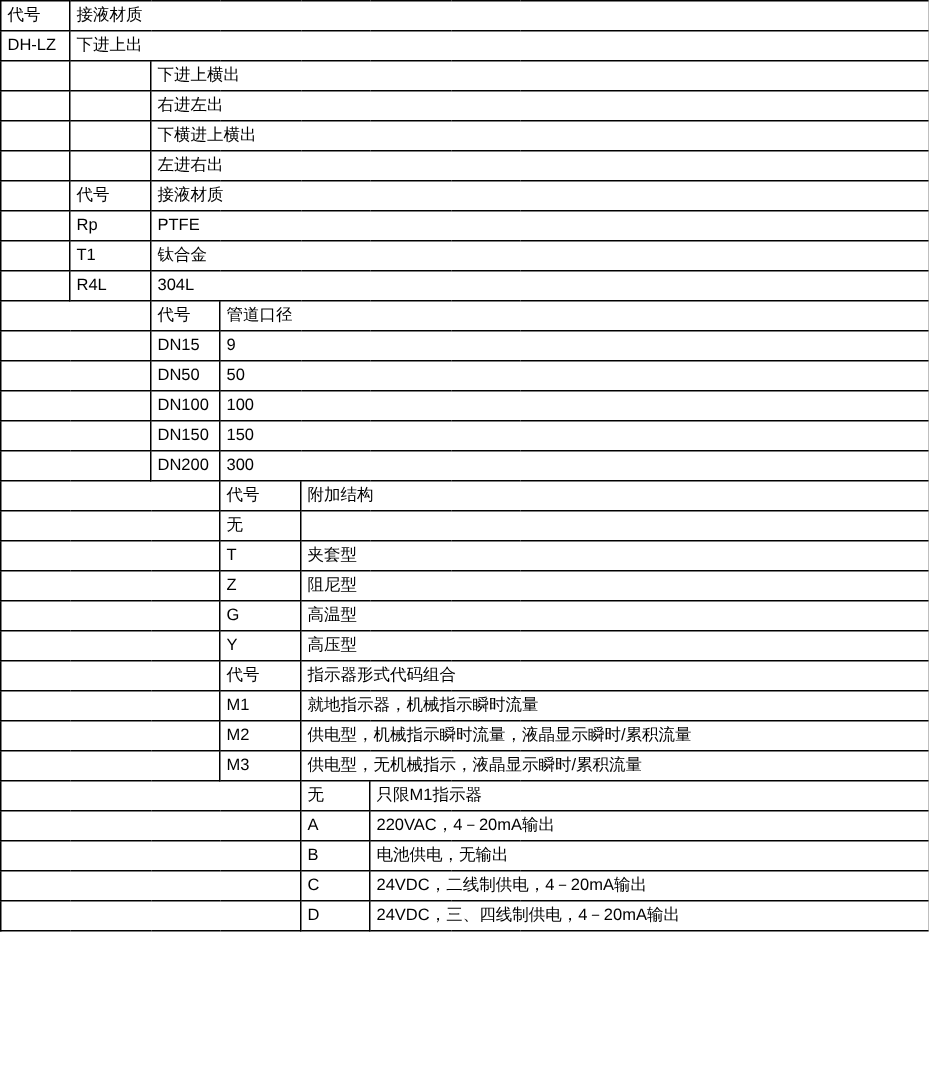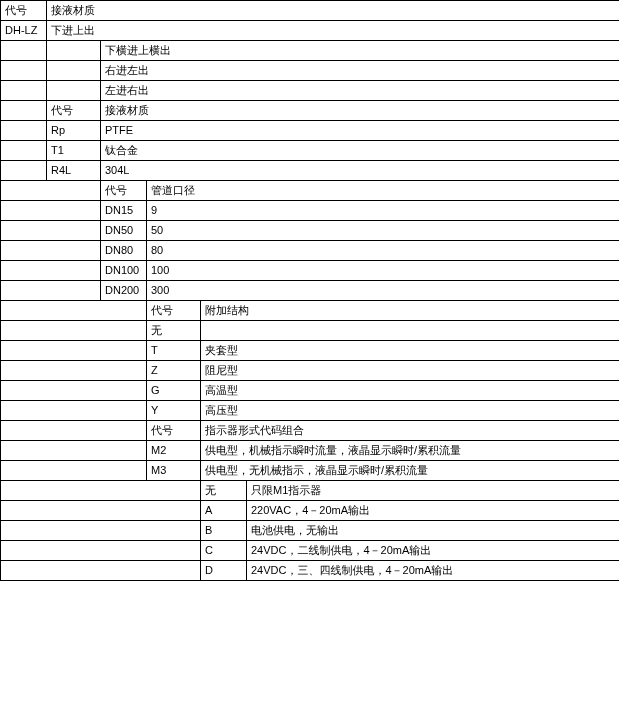--- a/index.html
+++ b/index.html
@@ -58,26 +58,31 @@
         <td class="code-cell">代号</td>
         <td class="desc-cell" colspan="7">接液材质</td>
       </tr>
       <tr>
         <td class="code-cell">DH-LZ</td>
         <td class="desc-cell" colspan="7">下进上出</td>
       </tr>
       <tr>
         <td class="blank" colspan="1"></td>
         <td class="code-cell"></td>
+        <td class="desc-cell" colspan="6">下进上横出</td>
+      </tr>
+      <tr>
+        <td class="blank" colspan="1"></td>
+        <td class="code-cell"></td>
+        <td class="desc-cell" colspan="6">右进左出</td>
+      </tr>
+      <tr>
+        <td class="blank" colspan="1"></td>
+        <td class="code-cell"></td>
         <td class="desc-cell" colspan="6">下横进上横出</td>
-      </tr>
-      <tr>
-        <td class="blank" colspan="1"></td>
-        <td class="code-cell"></td>
-        <td class="desc-cell" colspan="6">右进左出</td>
       </tr>
       <tr>
         <td class="blank" colspan="1"></td>
         <td class="code-cell"></td>
         <td class="desc-cell" colspan="6">左进右出</td>
       </tr>
       <tr>
         <td class="blank" colspan="1"></td>
         <td class="code-cell">代号</td>
         <td class="desc-cell" colspan="6">接液材质</td>
@@ -107,30 +112,30 @@
         <td class="code-cell">DN15</td>
         <td class="desc-cell" colspan="5">9</td>
       </tr>
       <tr>
         <td class="blank" colspan="2"></td>
         <td class="code-cell">DN50</td>
         <td class="desc-cell" colspan="5">50</td>
       </tr>
       <tr>
         <td class="blank" colspan="2"></td>
-        <td class="code-cell">DN80</td>
-        <td class="desc-cell" colspan="5">80</td>
-      </tr>
-      <tr>
-        <td class="blank" colspan="2"></td>
         <td class="code-cell">DN100</td>
         <td class="desc-cell" colspan="5">100</td>
       </tr>
       <tr>
         <td class="blank" colspan="2"></td>
+        <td class="code-cell">DN150</td>
+        <td class="desc-cell" colspan="5">150</td>
+      </tr>
+      <tr>
+        <td class="blank" colspan="2"></td>
         <td class="code-cell">DN200</td>
         <td class="desc-cell" colspan="5">300</td>
       </tr>
       <tr>
         <td class="blank" colspan="3"></td>
         <td class="code-cell">代号</td>
         <td class="desc-cell" colspan="4">附加结构</td>
       </tr>
       <tr>
         <td class="blank" colspan="3"></td>
@@ -154,20 +159,25 @@
       </tr>
       <tr>
         <td class="blank" colspan="3"></td>
         <td class="code-cell">Y</td>
         <td class="desc-cell" colspan="4">高压型</td>
       </tr>
       <tr>
         <td class="blank" colspan="3"></td>
         <td class="code-cell">代号</td>
         <td class="desc-cell" colspan="4">指示器形式代码组合</td>
+      </tr>
+      <tr>
+        <td class="blank" colspan="3"></td>
+        <td class="code-cell">M1</td>
+        <td class="desc-cell" colspan="4">就地指示器，机械指示瞬时流量</td>
       </tr>
       <tr>
         <td class="blank" colspan="3"></td>
         <td class="code-cell">M2</td>
         <td class="desc-cell" colspan="4">供电型，机械指示瞬时流量，液晶显示瞬时/累积流量</td>
       </tr>
       <tr>
         <td class="blank" colspan="3"></td>
         <td class="code-cell">M3</td>
         <td class="desc-cell" colspan="4">供电型，无机械指示，液晶显示瞬时/累积流量</td>

